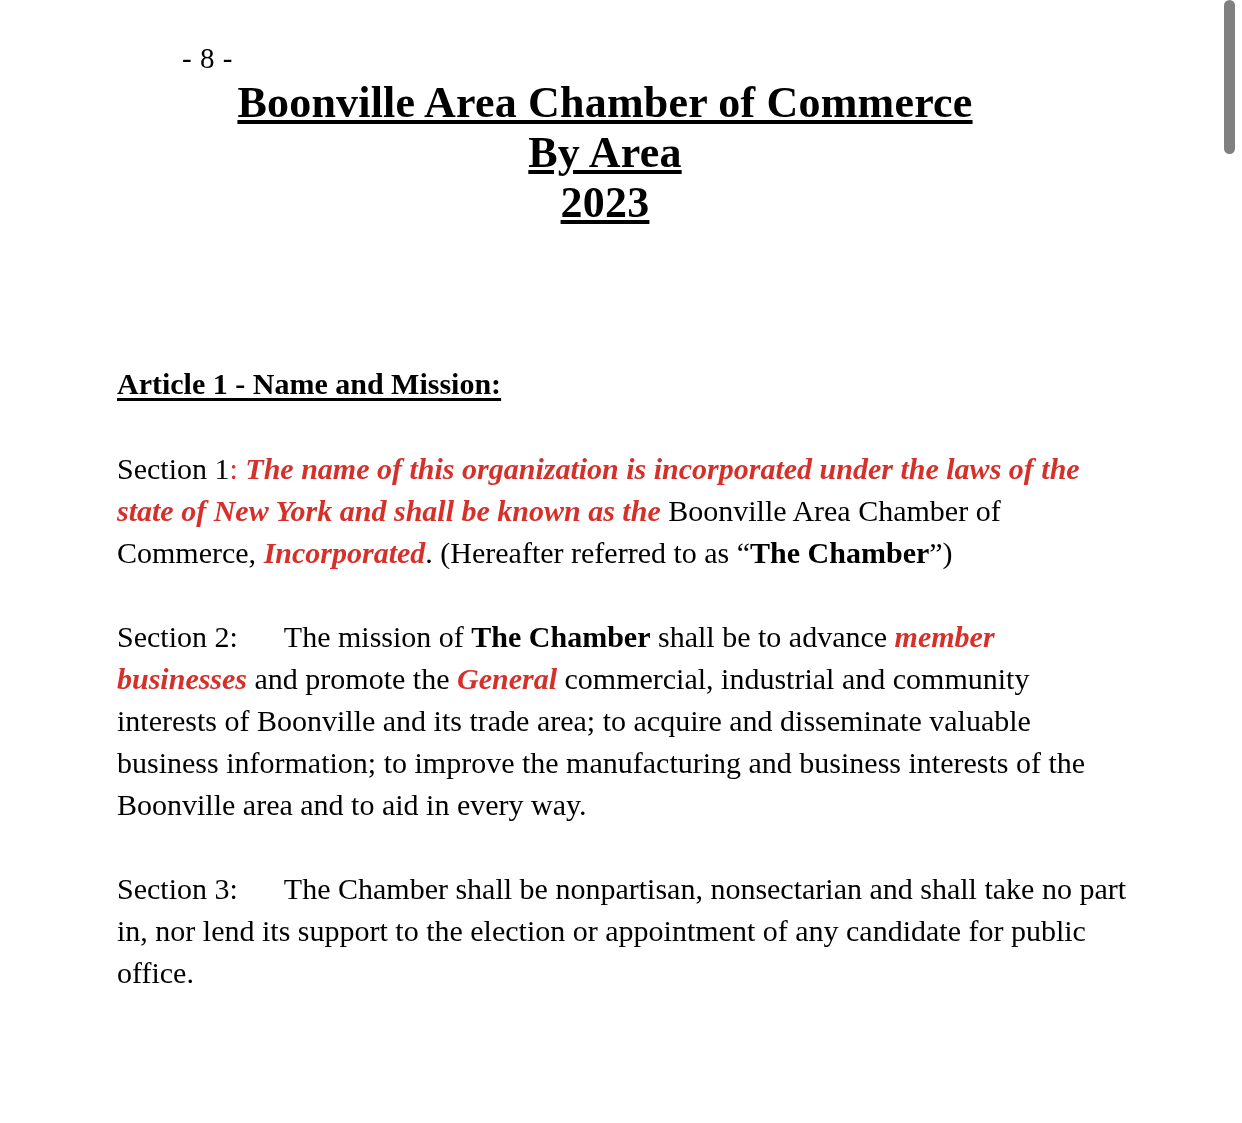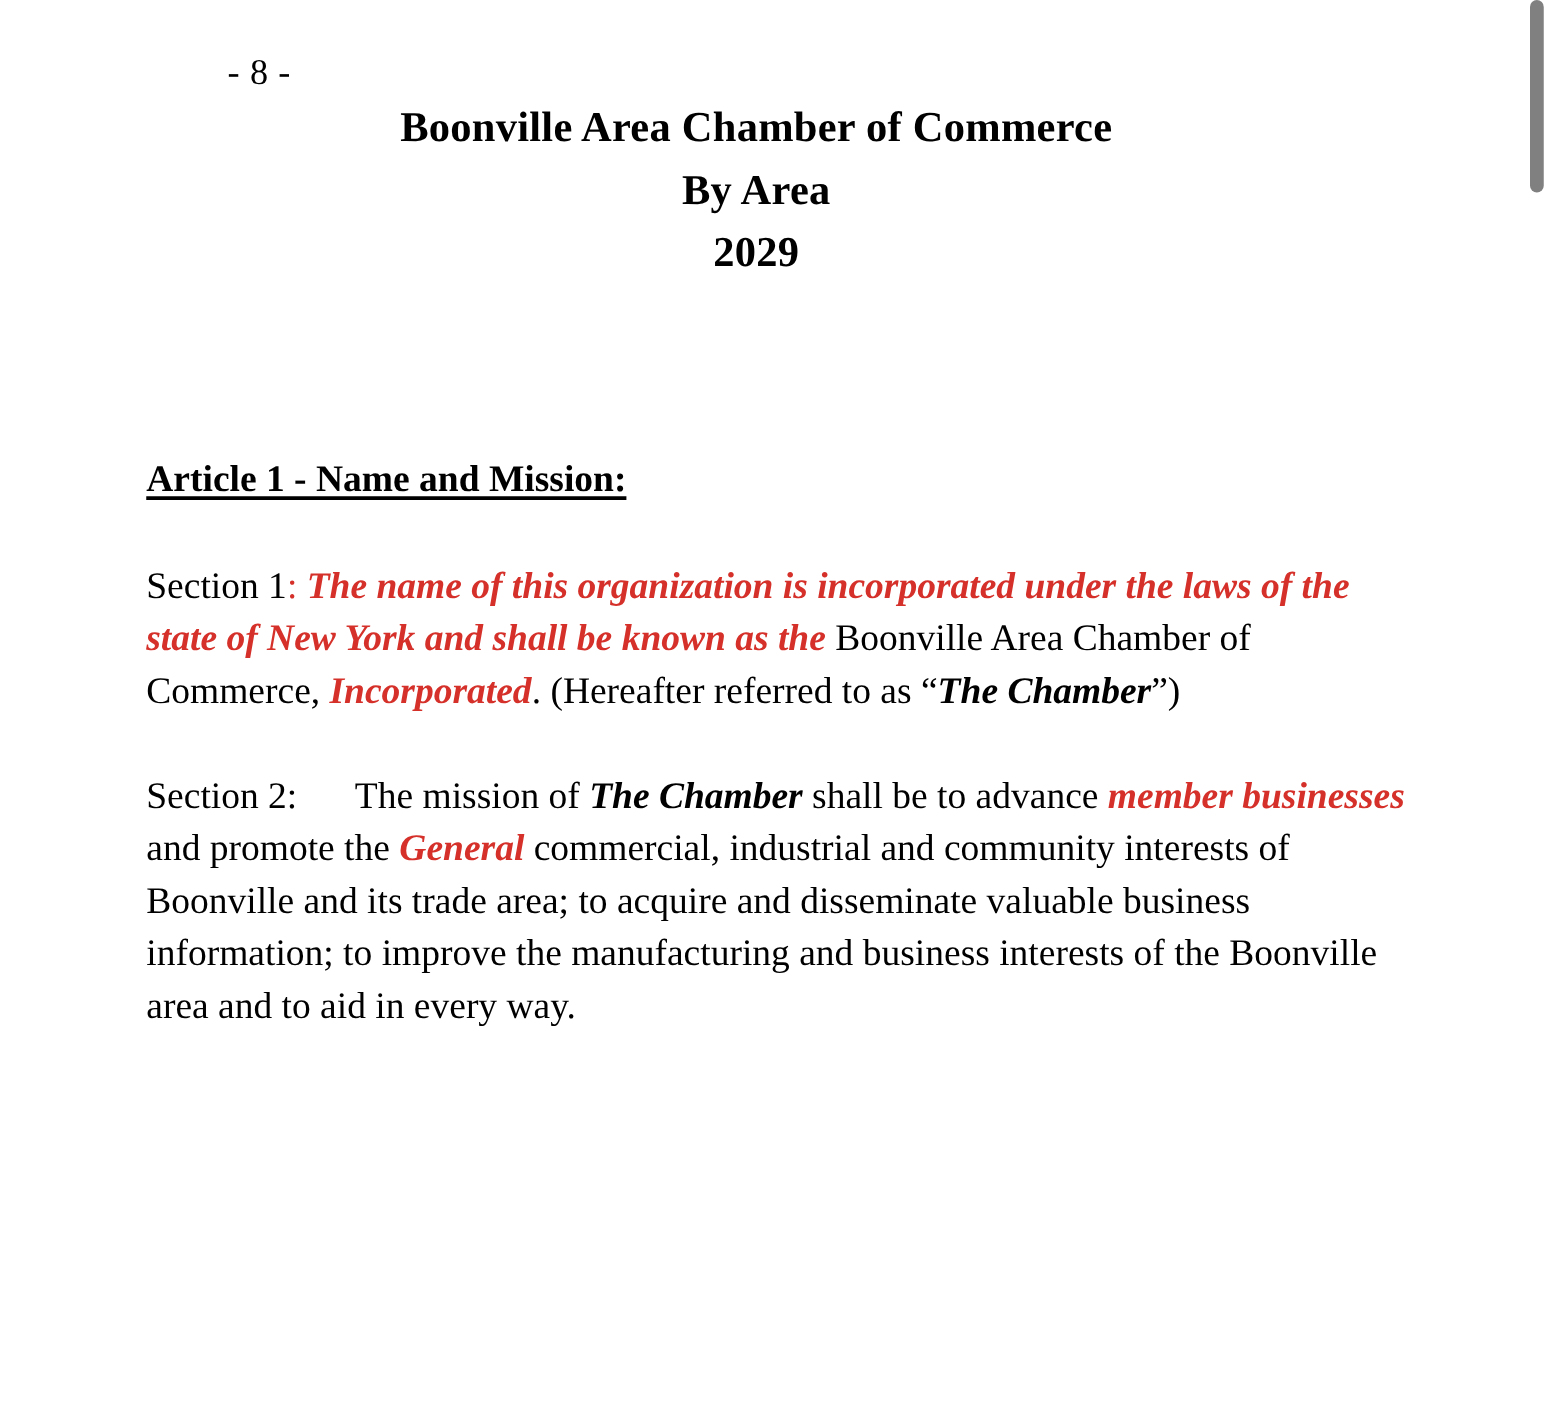--- a/index.html
+++ b/index.html
@@ -41,25 +41,26 @@
   }
 
   .doc-title-block {
     position: absolute;
     left: 0;
     top: 78px;
     width: 1210px;
     text-align: center;
   }
   .doc-title-line {
-    font-size: 34px;
+    font-size: 44px;
     font-weight: bold;
     line-height: 50px;
     letter-spacing: 0.2px;
     white-space: nowrap;
+    text-decoration: underline;
   }
 
   
   .content {
     position: absolute;
     left: 117px;
     top: 352px;
     width: 1010px;
   }
 
@@ -90,21 +91,20 @@
     font-weight: bold;
     font-style: italic;
     text-align: right;
   }
   .red-plain {
     color: #D5312A;
   }
   .black-bi {
     color: #000000;
     font-weight: bold;
-    font-style: italic;
   }
   .tabspace {
     display: inline-block;
     width: 46px;
   }
 
   
   .scroll-track {
     position: absolute;
     right: 0;
@@ -126,38 +126,39 @@
 </head>
 <body>
 
 <div class="page">
 
   <div class="page-number">- 8 -</div>
 
   <div class="doc-title-block">
     <div class="doc-title-line">Boonville Area Chamber of Commerce</div>
     <div class="doc-title-line">By Area</div>
-    <div class="doc-title-line">2029</div>
+    <div class="doc-title-line">2023</div>
   </div>
 
   <div class="content">
 
     <div>
       <span class="article-heading">Article 1 - Name and Mission:</span>
     </div>
 
     <div class="gap-after-heading"></div>
 
     <p class="para"><span>Section 1</span><span class="red-plain">:</span> <span class="red-bi">The name of this organization is incorporated under the laws of the state of New York and shall be known as the</span><span> Boonville Area Chamber of Commerce, </span><span class="red-bi">Incorporated</span><span>. (Hereafter referred to as “</span><span class="black-bi">The Chamber</span><span>”)</span></p>
 
     <div class="gap-between-paras"></div>
 
     <p class="para"><span>Section 2:</span><span class="tabspace"></span><span>The mission of </span><span class="black-bi">The Chamber</span><span> shall be to advance </span><span class="red-bi">member businesses</span><span> and promote the </span><span class="red-bi">General</span><span> commercial, industrial and community interests of Boonville and its trade area; to acquire and disseminate valuable business information; to improve the manufacturing and business interests of the Boonville area and to aid in every way.</span></p>
 
     <div class="gap-between-paras"></div>
 
+    <p class="para"><span>Section 3:</span><span class="tabspace"></span><span>The Chamber shall be nonpartisan, nonsectarian and shall take no part in, nor lend its support to the election or appointment of any candidate for public office.</span></p>
 
   </div>
 </div>
 
 <div class="scroll-track">
   <div class="scroll-thumb"></div>
 </div>
 
 </body></html>

